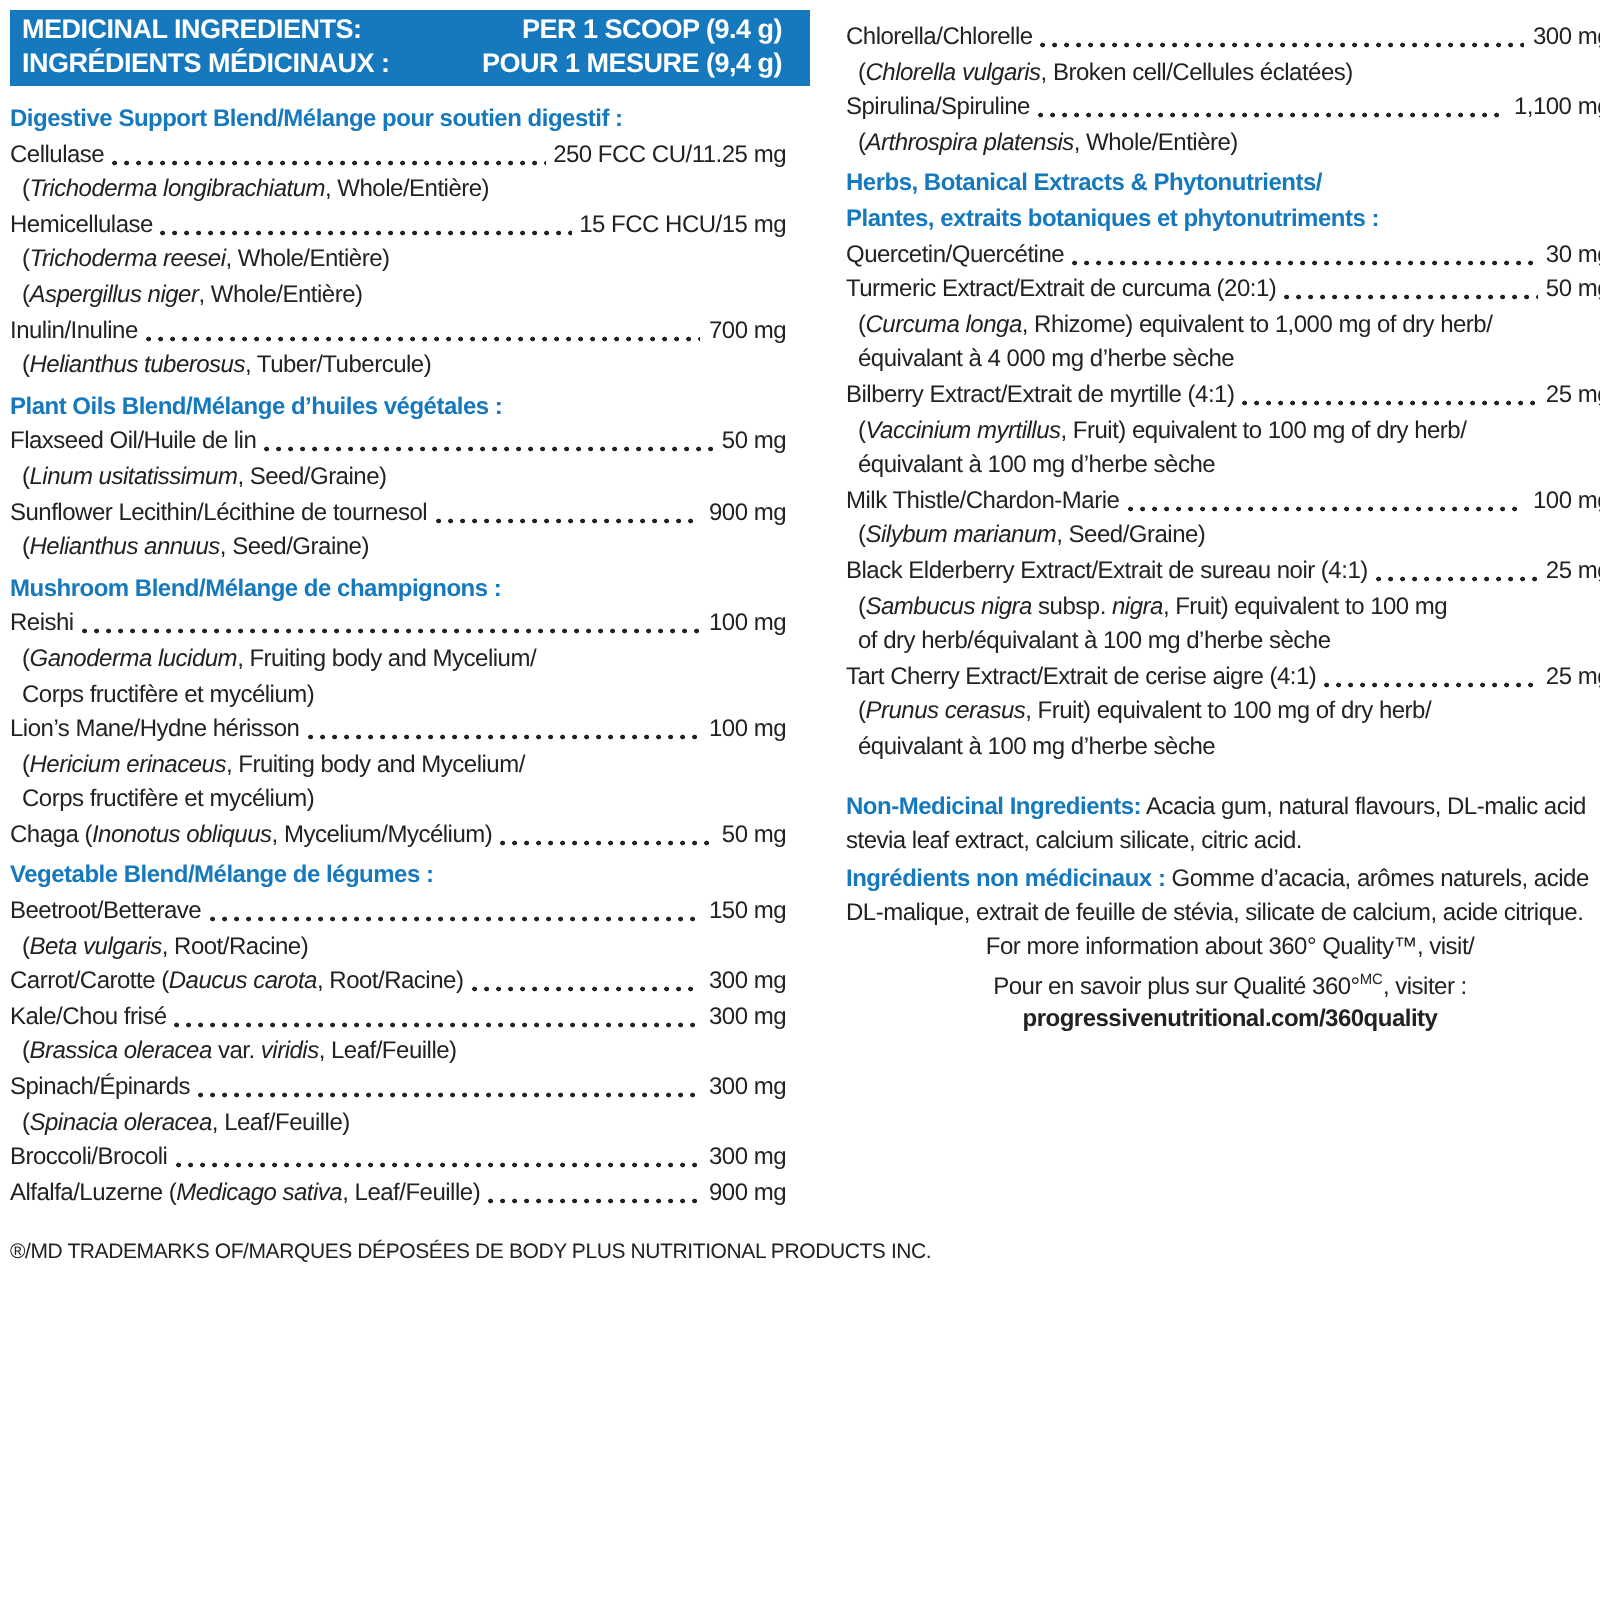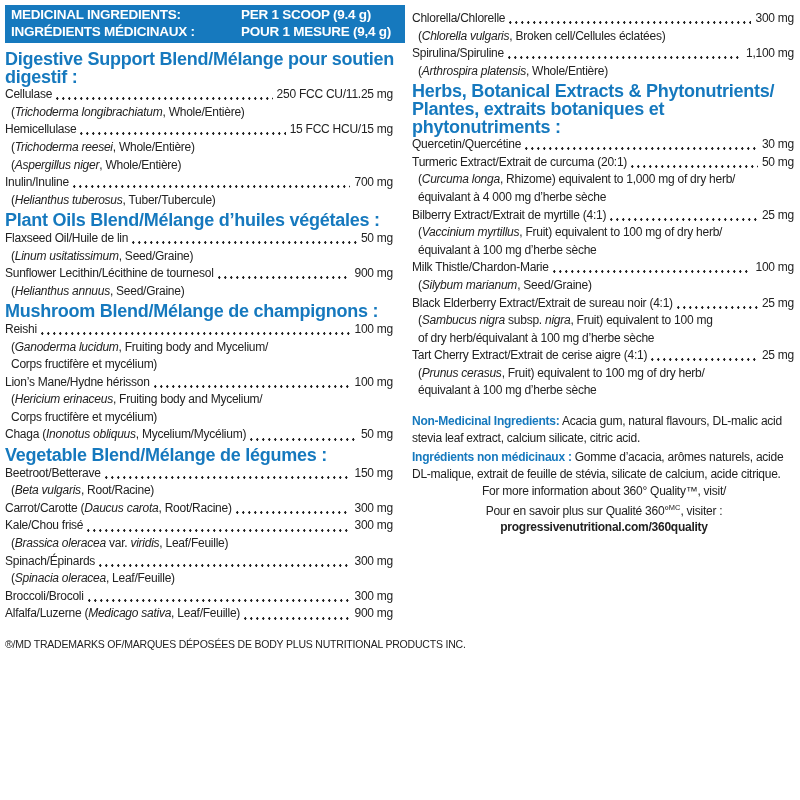--- a/index.html
+++ b/index.html
@@ -1,35 +1,35 @@
 <!DOCTYPE html>
 <html><head>
 <meta charset="utf-8">
 <style>
   * { margin:0; padding:0; box-sizing:border-box; }
   html,body { background:#fff; }
   .page {
     position:relative; width:800px; height:800px; background:#fff;
-    display:flex; gap:7px; padding:5px 4px 0 5px;
+    display:flex; gap:18px; padding:5px 4px 0 5px;
     font-family:"Liberation Sans","DejaVu Sans",sans-serif;
     font-size:12px; line-height:17.6px; color:#222; letter-spacing:-0.25px;
   }
   .col-left { width:400px; flex:0 0 400px; }
   .col-right { width:384px; flex:0 0 384px; padding-top:5px; }
 
   .hdr-bar {
     background:var(--accent,#1679BE); color:#fff; font-weight:bold;
     font-size:13.5px; line-height:16.5px;
     display:flex; justify-content:space-between;
     padding:2px 14px 3px 6px; margin-bottom:8px;
   }
-  .hdr-right { text-align:left; }
+  .hdr-right { text-align:right; }
 
   .section + .section { margin-top:3px; }
-  .section-heading { color:var(--accent,#1679BE); font-weight:bold; font-size:18px; }
+  .section-heading { color:var(--accent,#1679BE); font-weight:bold; font-size:12px; }
 
   .entry { display:flex; align-items:flex-end; padding-right:12px; }
   .col-right .entry { padding-right:2px; }
   .entry .name { white-space:nowrap; }
   .entry .amount { white-space:nowrap; }
   .leader {
     flex:1 1 8px; align-self:flex-end; height:3px; margin:0 4px 3.5px;
     background-image:radial-gradient(circle at 1.3px 1.5px, #222 1.05px, transparent 1.35px);
     background-size:6px 3px; background-repeat:repeat-x;
   }

